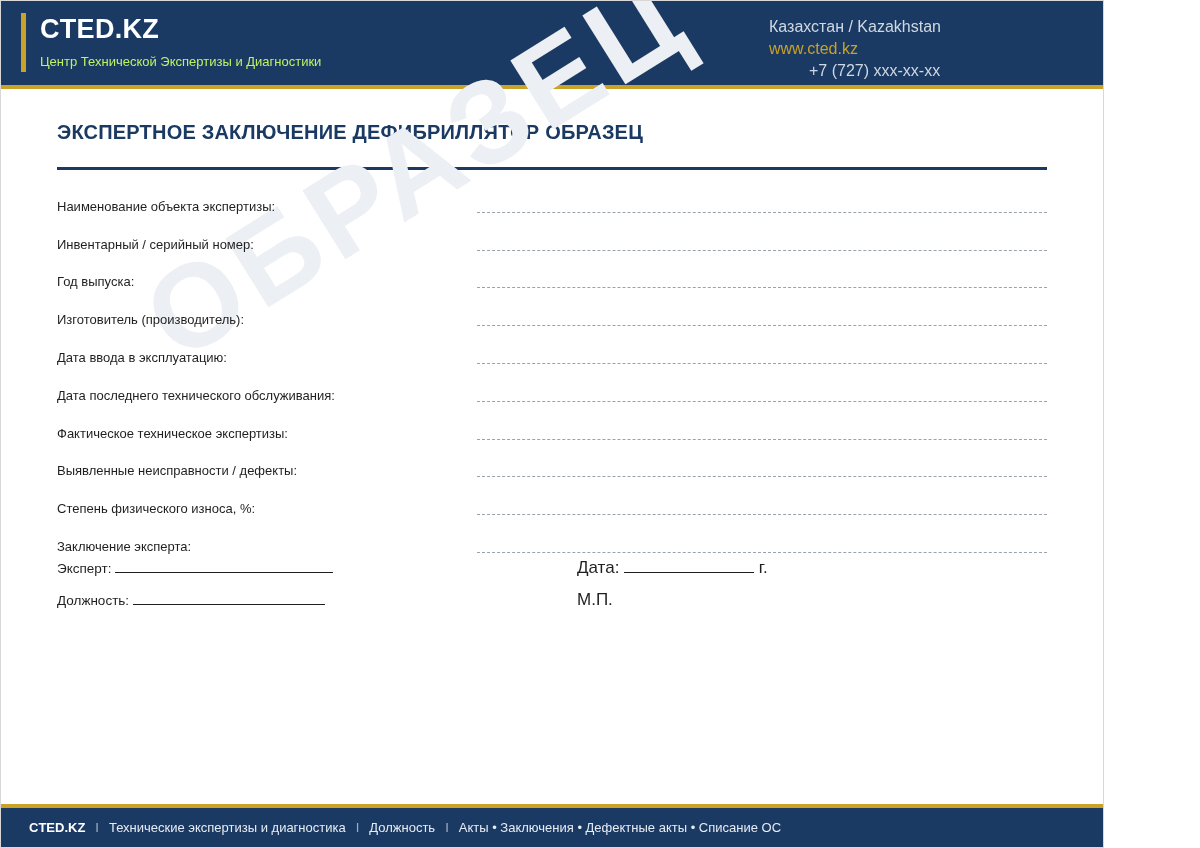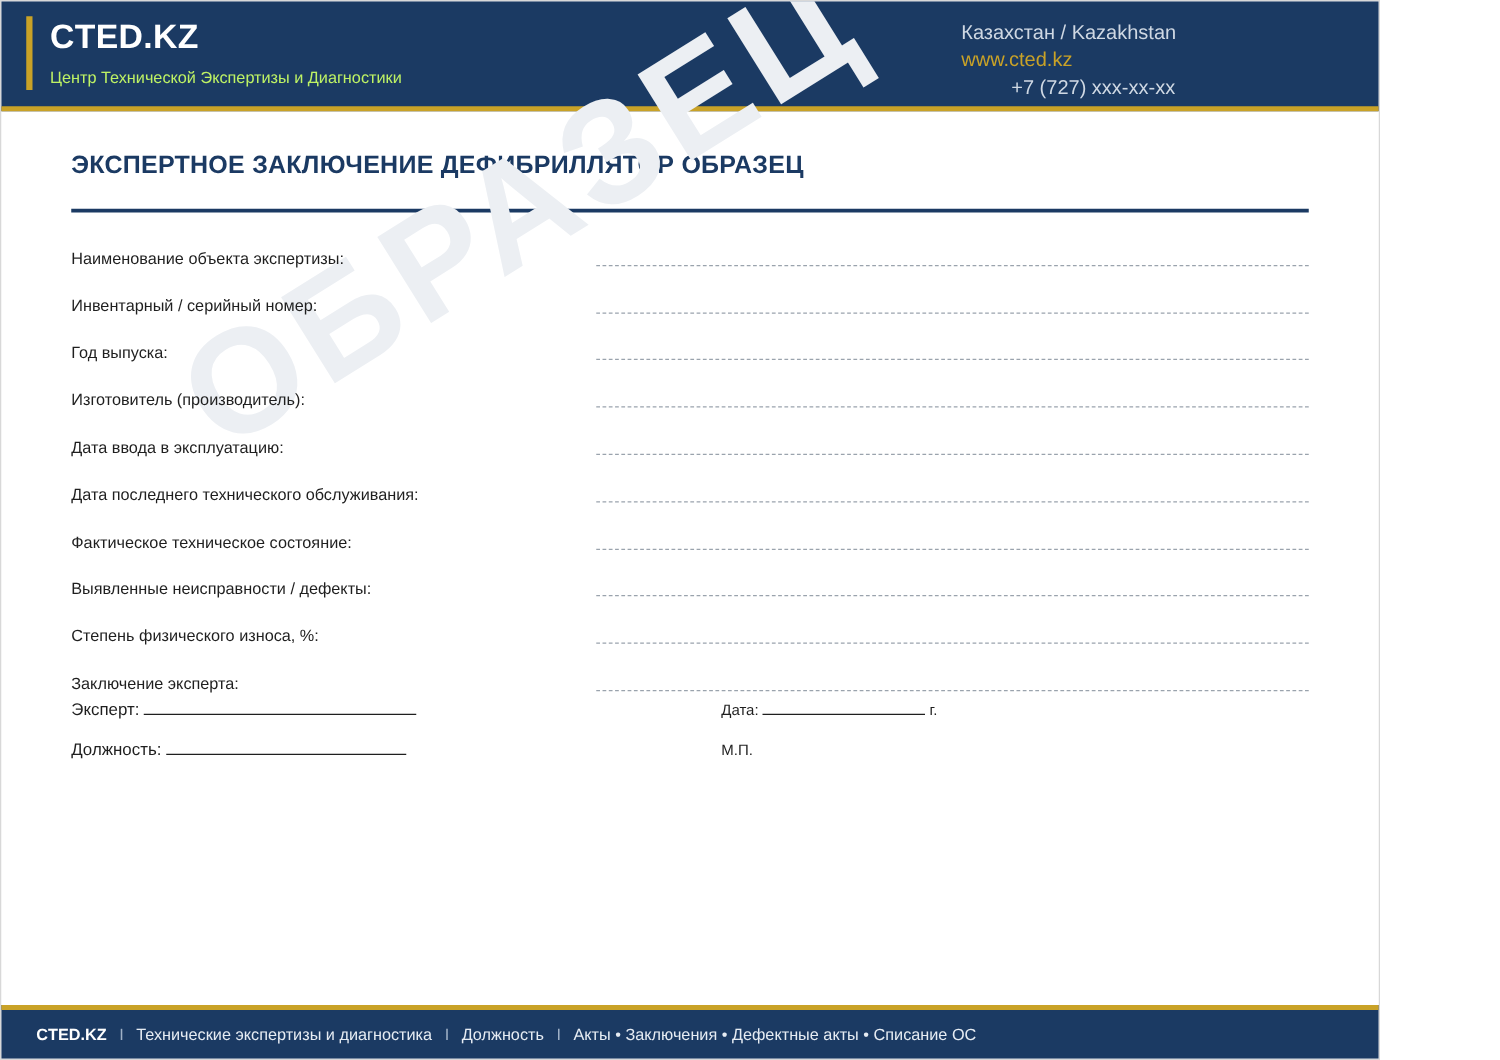--- a/index.html
+++ b/index.html
@@ -136,21 +136,21 @@
     align-items: baseline;
     height: 32px;
   }
   .sig-left {
     width: 520px;
     flex: 0 0 520px;
     font-size: 13.5px;
     color: #1f1f1f;
   }
   .sig-right {
-    font-size: 12px;
+    font-size: 17px;
     color: #1f1f1f;
   }
   .ul-short {
     display: inline-block;
     border-bottom: 1px solid #1f1f1f;
     height: 13px;
   }
   .ul-exp { width: 218px; }
   .ul-pos { width: 192px; }
   .ul-date { width: 130px; }
@@ -224,21 +224,21 @@
         <div class="field-label">Дата ввода в эксплуатацию:</div>
         <div class="field-line"></div>
       </div>
 
       <div class="field-row">
         <div class="field-label">Дата последнего технического обслуживания:</div>
         <div class="field-line"></div>
       </div>
 
       <div class="field-row">
-        <div class="field-label">Фактическое техническое состояние:</div>
+        <div class="field-label">Фактическое техническое экспертизы:</div>
         <div class="field-line"></div>
       </div>
 
       <div class="field-row">
         <div class="field-label">Выявленные неисправности / дефекты:</div>
         <div class="field-line"></div>
       </div>
 
       <div class="field-row">
         <div class="field-label">Степень физического износа, %:</div>

